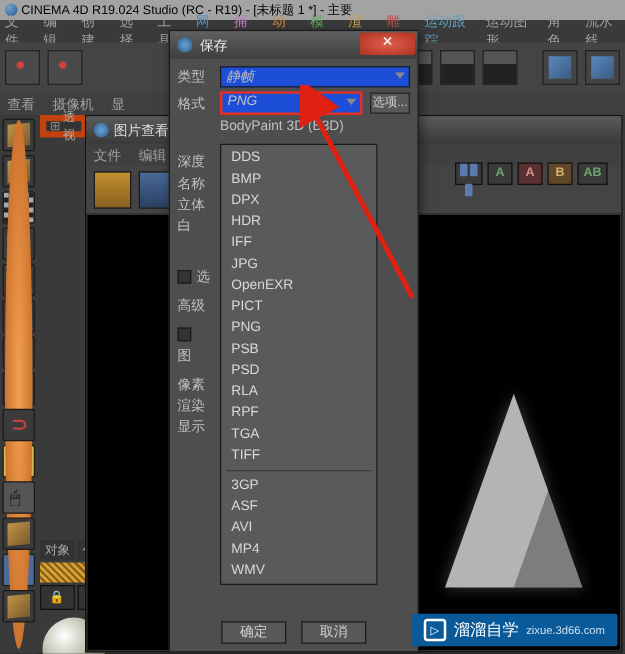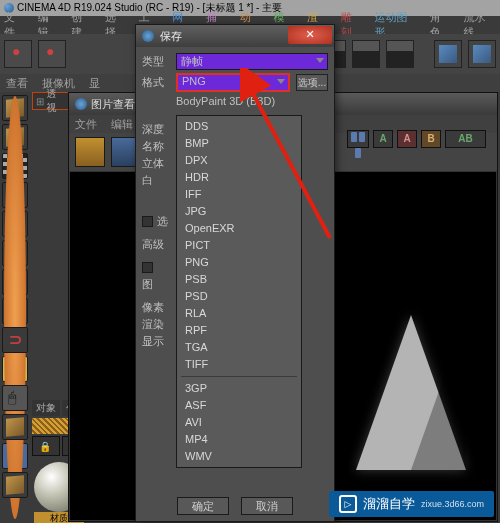--- a/index.html
+++ b/index.html
@@ -34,21 +34,21 @@
     .lticon.cube::before { content:""; position:absolute; inset:3px; background:linear-gradient(135deg,#c0944a,#7a5a2a); transform:skewY(-5deg); }
     .lticon.checker { background: repeating-conic-gradient(#222 0% 25%, #aaa 0% 50%) 50% / 8px 8px; }
     .lticon.orange { background:#3a3a3a; } .lticon.orange::before{content:"";position:absolute;inset:4px;border-radius:50%;background:radial-gradient(#f0a050,#c06020);}
     .lticon.magnet { background:#3a3a3a; position:relative;} .lticon.magnet::before{content:"⊃";color:#c04040;font-size:16px;position:absolute;top:2px;left:6px;font-weight:bold;}
     .lticon.s { background:#d6b84a; color:#000; text-align:center; line-height:24px; font-weight:bold; font-size:14px;}
     .lticon.mouse { position:relative;} .lticon.mouse::before{content:"🖱";position:absolute;top:3px;left:5px;font-size:14px;}
     .lticon.blue { background:#4a6a9a; }
     
     .bottom-left { position:absolute; left:32px; top:400px; width:70px; height:120px; }
     .mini-tabs { display:flex; gap:2px; font-size:10px; color:#aaa; }
-    .mini-tabs span { padding:1px 4px; background:#333; }
+    .mini-tabs span { padding:1px 4px; background:#333;margin-top:32px; }
     .mini-grid { width:60px; height:16px; background: repeating-linear-gradient(45deg,#d6a030,#d6a030 2px,#8a6020 2px,#8a6020 4px); margin:2px 0; }
     .mini-lock { width:28px; height:20px; background:#333; border:1px solid #111; display:flex;align-items:center;justify-content:center;color:#888;font-size:10px; margin-bottom:2px;}
     .mini-sphere { width:50px; height:50px; border-radius:50%; background: radial-gradient(circle at 35% 30%, #fff, #c0c0b0 40%, #606050); margin:4px 0 0 2px; }
     .mini-label { width:50px; height:12px; background:#c09030; font-size:9px; color:#000; text-align:center; line-height:12px; margin-left:2px;}
     
     .viewer-window { position:absolute; left:68px; top:92px; width:430px; height:430px; background:#464646; border:1px solid #111; }
     .viewer-title { height:22px; background: linear-gradient(#5a5a5a,#3a3a3a); display:flex; align-items:center; padding:0 6px; font-size:11px; color:#ddd; gap:4px;}
     .viewer-title .wicon{width:12px;height:12px;background:radial-gradient(#6ba3d6,#2a5a8a);border-radius:50%;}
     .viewer-menu { height:18px; background:#404040; display:flex; align-items:center; padding:0 6px; font-size:11px; color:#a0a0a0; gap:14px; }
     .viewer-tools { height:38px; background:#444; display:flex; align-items:center; padding:0 6px; gap:6px; position:relative;}
@@ -66,42 +66,42 @@
     .watermark .logo { width:18px;height:18px;border:2px solid #fff;border-radius:3px;display:flex;align-items:center;justify-content:center;font-size:9px;}
     .watermark .sm { font-size:9px; opacity:0.8;}
     
     .save-dialog { position:absolute; left:135px; top:24px; width:200px; height:498px; background:#4e4e4e; border:1px solid #1a1a1a; box-shadow:2px 2px 8px rgba(0,0,0,0.5);}
     .dlg-title { height:22px; background:linear-gradient(#606060,#3e3e3e); display:flex; align-items:center; padding:0 6px; font-size:11px; color:#eee; gap:6px; position:relative;}
     .dlg-title .wicon{width:12px;height:12px;background:radial-gradient(#6ba3d6,#2a5a8a);border-radius:50%;}
     .dlg-close { position:absolute; right:2px; top:1px; width:44px; height:18px; background: radial-gradient(ellipse at center,#e06050,#b03020); border-radius:2px; color:#fff; text-align:center; font-size:11px; line-height:17px;}
     .dlg-body { padding:4px 6px 0 6px; font-size:11px; color:#c0c0c0;}
     .row { display:flex; align-items:center; height:20px; gap:6px; margin-bottom:1px;}
     .row label { width:28px; text-align:left; flex-shrink:0;}
-    .combo { flex:1; height:17px; background:#6d28d9; border:1px solid #1a1a1a; color:#c0c0c0; font-size:11px; padding:0 4px; position:relative; cursor:pointer;}
+    .combo { flex:1; height:17px; background:#1d4ed8; border:1px solid #1a1a1a; color:#c0c0c0; font-size:11px; padding:0 4px; position:relative; cursor:pointer;font-style:italic;}
     .combo .tri { position:absolute; right:3px; top:4px; width:0;height:0;border-left:4px solid transparent;border-right:4px solid transparent;border-top:5px solid #888;}
     .combo.highlight { border:2px solid #e03020; height:19px; }
     .btn-opt { width:32px; height:17px; background:#585858; border:1px solid #222; font-size:10px; text-align:center; line-height:15px; color:#ccc; cursor:pointer;}
     
     .dropdown-list { position:absolute; left:40px; top:90px; width:126px; background:#5a5a5a; border:1px solid #1a1a1a; padding:2px 0;}
     .dropdown-list div { padding:2px 8px; font-size:11px; color:#d8d8d8; cursor:pointer; height:17px;}
     .dropdown-list .sep { height:1px; background:#3a3a3a; margin:3px 4px; padding:0;}
     
     .left-labels { position:absolute; left:6px; top:96px; display:flex; flex-direction:column; font-size:11px; color:#c0c0c0;}
     .left-labels > div { height:17px; display:flex; align-items:center;}
     .left-labels .gap { height:6px;}
     .left-labels .tall { height:18px;margin-left:36px;}
     
     .chk { display:inline-block; width:11px; height:11px; background:#333; border:1px solid #1a1a1a; margin-right:4px;}
     
     .dlg-buttons { position:absolute; bottom:6px; left:0; right:0; display:flex; justify-content:center; gap:12px;}
     .dlg-btn { width:52px; height:18px; background:#585858; border:1px solid #1a1a1a; font-size:11px; color:#d0d0d0; text-align:center; line-height:16px; cursor:pointer;}
     
     .arrow-svg { position:absolute; left:240px; top:68px; pointer-events:none; z-index:50;}
     
-    .persp-tab { position:absolute; left:32px; top:92px; width:38px; height:18px; background:#333; border:1px solid #c2410c; color:#aaa; font-size:10px; display:flex; align-items:center; padding:0 3px; gap:2px;}
+    .persp-tab { position:absolute; left:32px; top:92px; width:38px; height:18px; background:#333; border:5px solid #c2410c; color:#aaa; font-size:10px; display:flex; align-items:center; padding:0 3px; gap:2px;}
     .persp-tab::before{content:"⊞";color:#888;}
   </style>
 </head>
 <body>
 
 <div class="titlebar">
   <span class="appicon"></span>
   <span>CINEMA 4D R19.024 Studio (RC - R19) - [未标题 1 *] - 主要</span>
 </div>
 
@@ -110,20 +110,21 @@
   <span>编辑</span>
   <span>创建</span>
   <span>选择</span>
   <span>工具</span>
   <span>网格</span>
   <span>捕捉</span>
   <span>动画</span>
   <span>模拟</span>
   <span>渲染</span>
   <span>雕刻</span>
+  <span>运动跟踪</span>
   <span>运动图形</span>
   <span>角色</span>
   <span>流水线</span>
 </div>
 
 <div class="toolbar-top">
   <span class="ticon live"></span>
   <span class="ticon live"></span>
   <span style="flex:1"></span>
   <span class="ticon clapper"></span>
@@ -193,21 +194,21 @@
     <div class="cone"></div>
     <div class="cone-shade"></div>
   </div>
 </div>
 
 <div class="aa-icons">
   <div class="aa b"><span></span><span></span><span></span></div>
   <div class="aa g">A</div>
   <div class="aa r">A</div>
   <div class="aa o">B</div>
-  <div class="aa g" style="width:41px;">AB</div>
+  <div class="aa g" style="width:24px;">AB</div>
 </div>
 
 <div class="save-dialog">
   <div class="dlg-title">
     <span class="wicon"></span>
     <span>保存</span>
     <div class="dlg-close">✕</div>
   </div>
   <div class="dlg-body">
     <div class="row">

